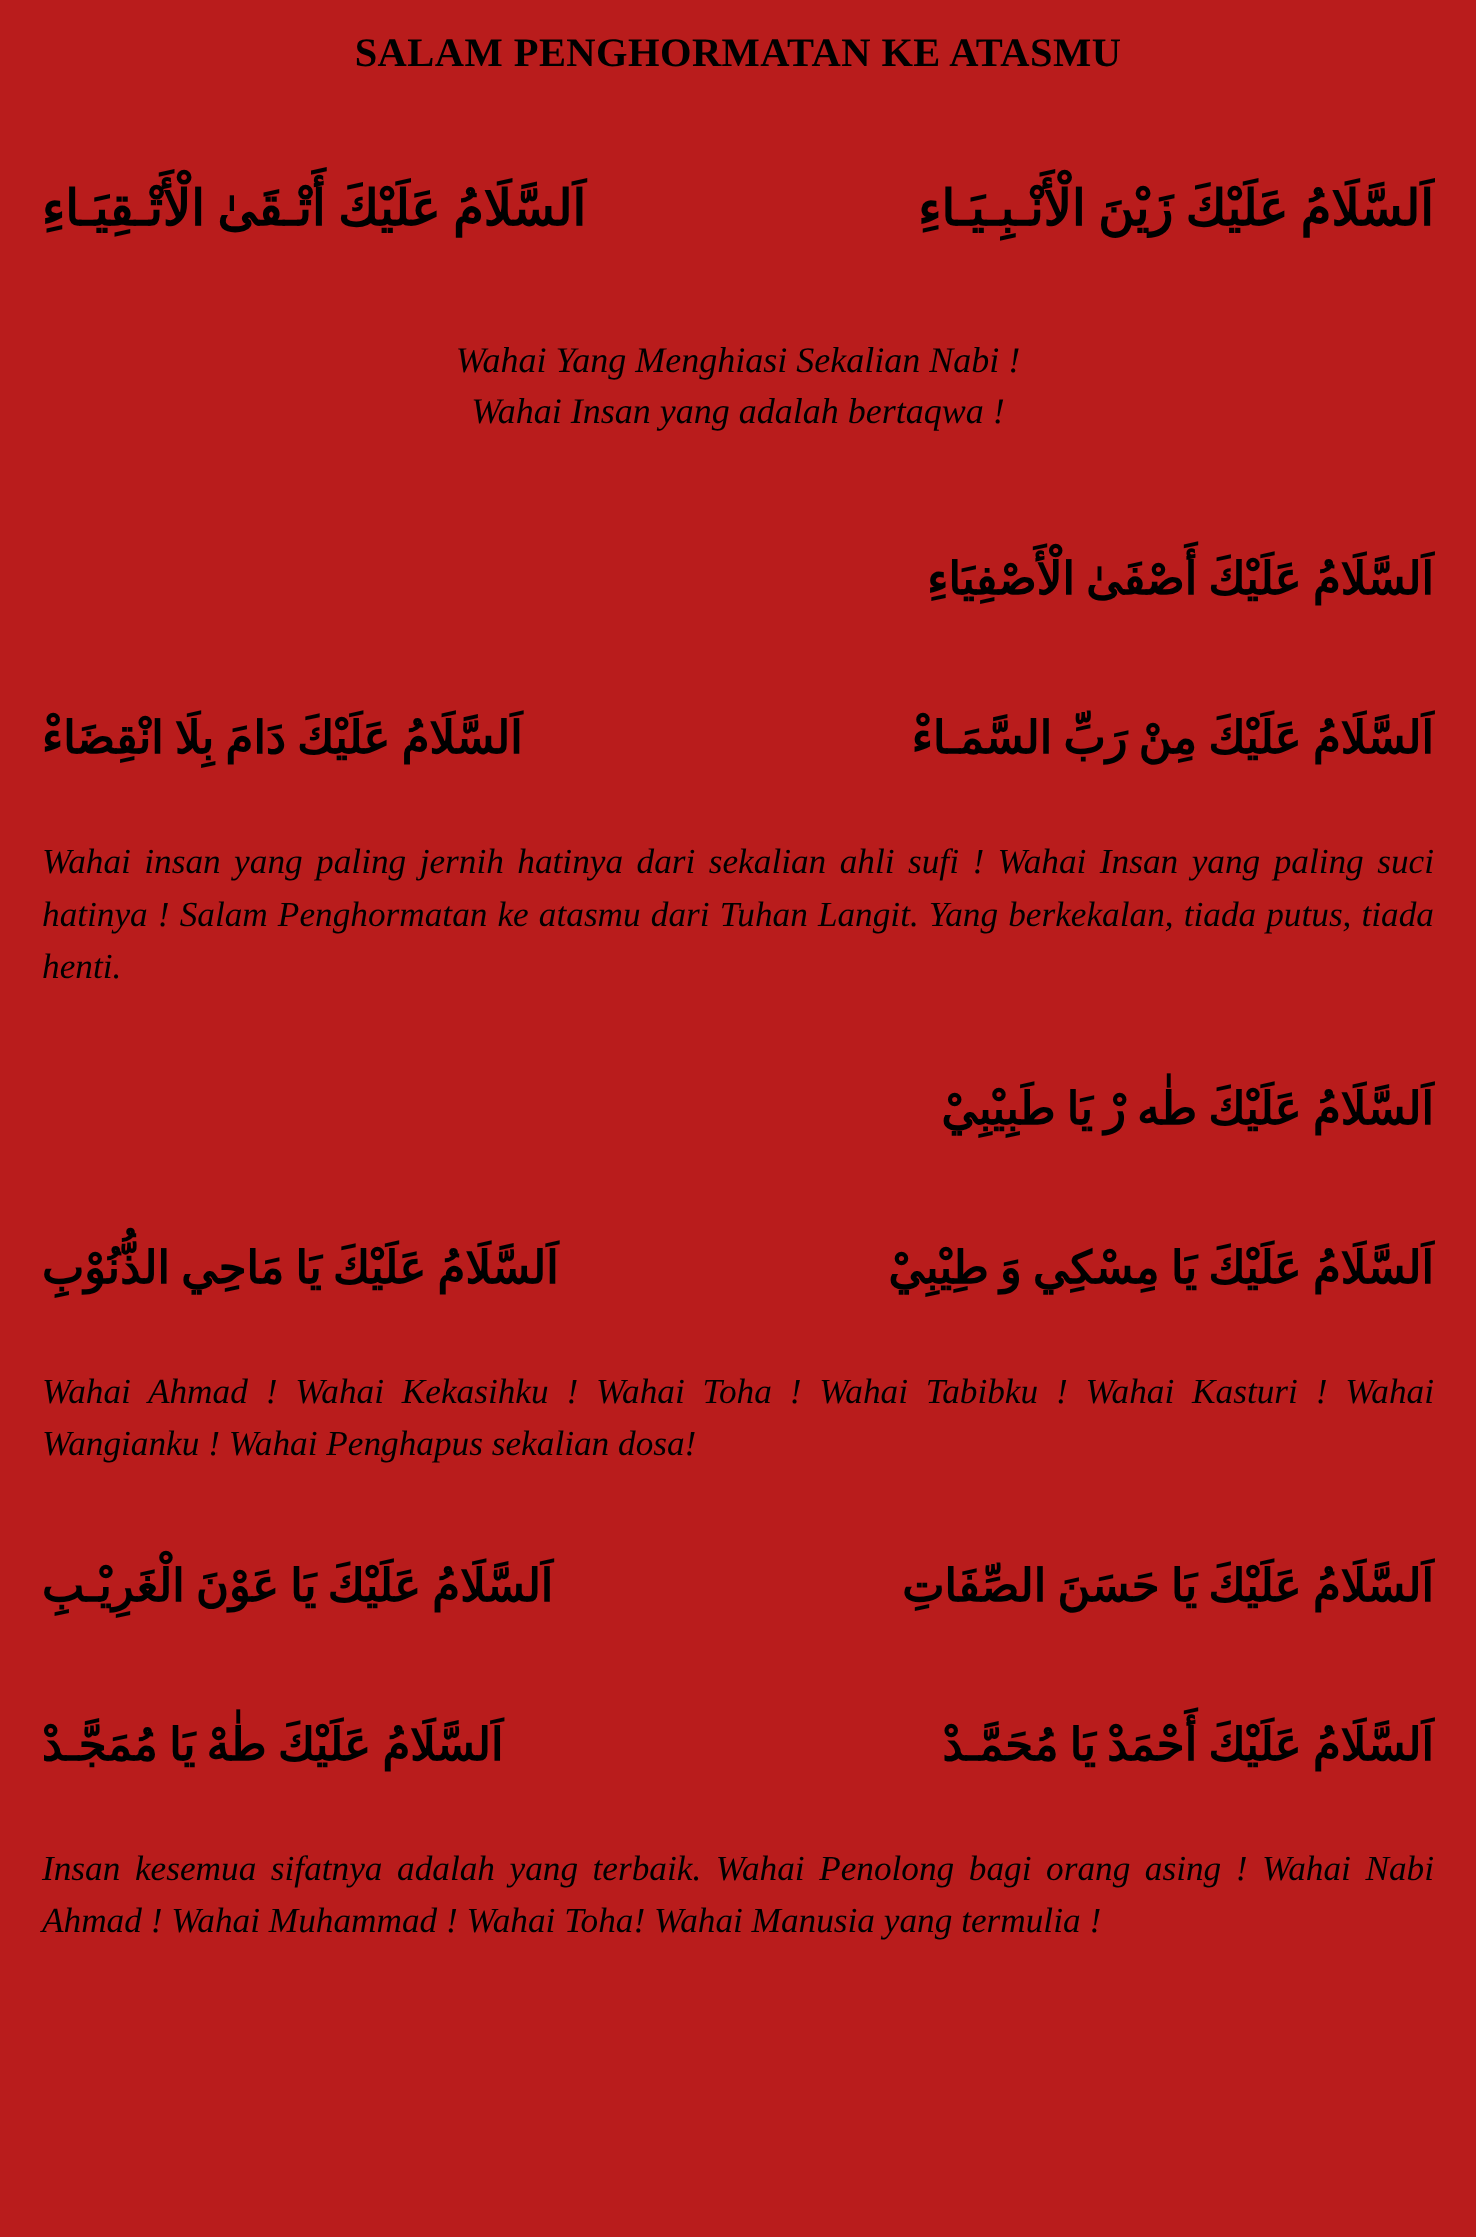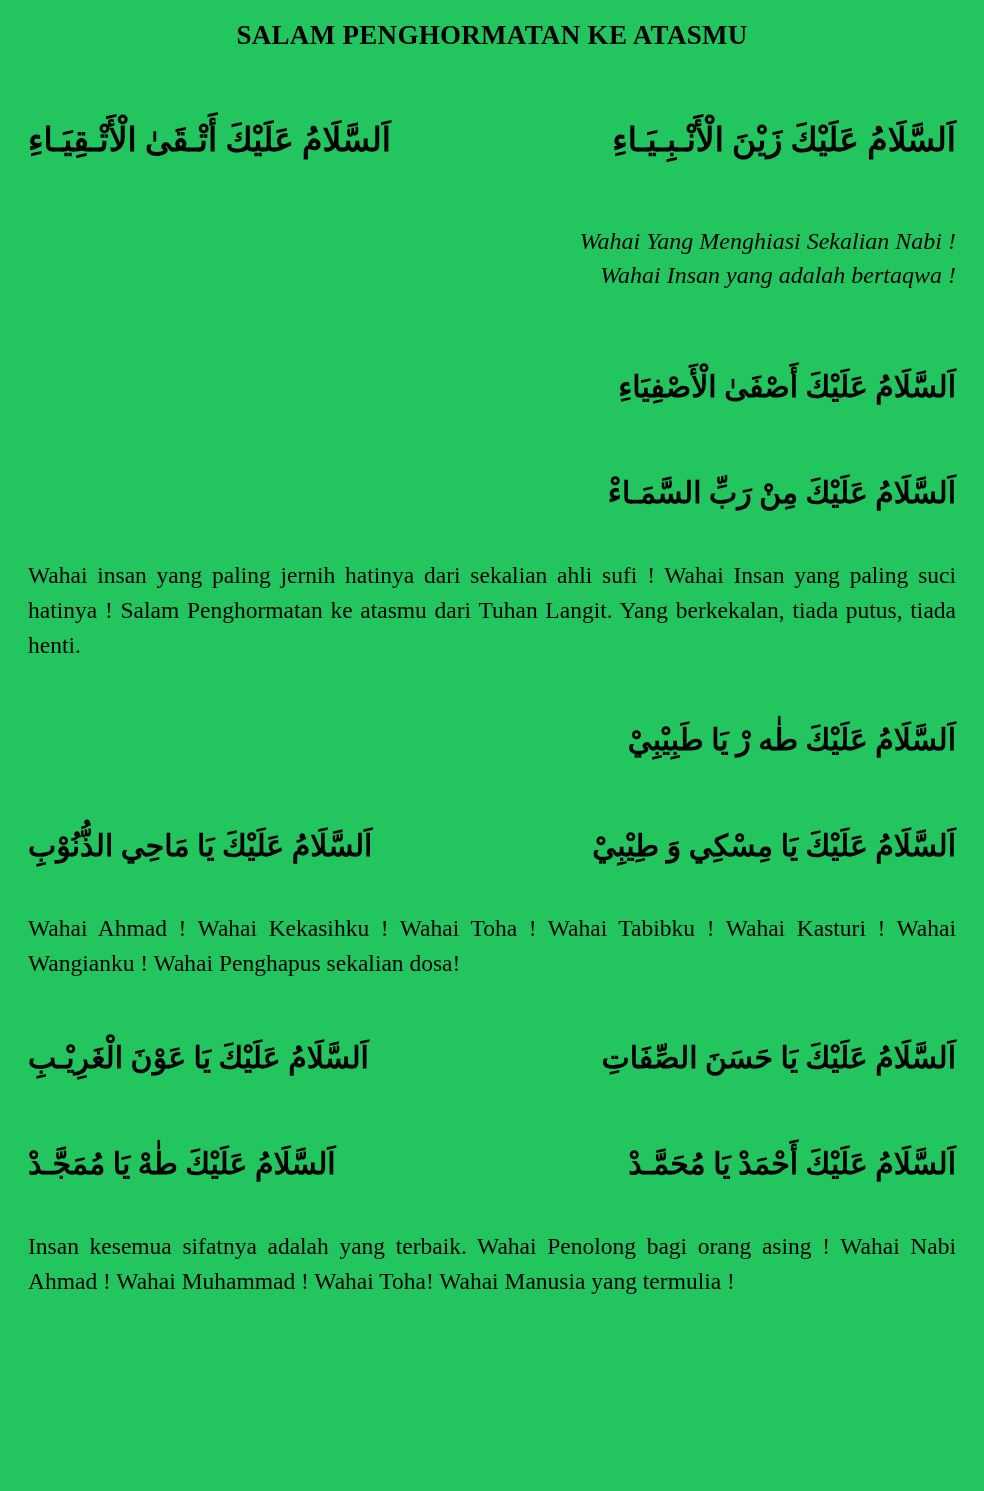--- a/index.html
+++ b/index.html
@@ -6,21 +6,21 @@
     margin: 0;
     padding: 0;
     background: #ffffff;
   }
   .page {
     position: relative;
     width: 984px;
     height: 1491px;
     box-sizing: border-box;
     padding: 0 28px;
-    background: #22c55e;
+    background: #b91c1c;
     color: #000000;
     font-family: "Liberation Serif", serif;
     overflow: hidden;
   }
   .doc-title {
     margin: 20px 0 0 0;
     text-align: center;
     font-size: 27px;
     line-height: 30px;
     font-weight: bold;
@@ -56,29 +56,30 @@
     font-weight: bold;
   }
   .arabic-row .hemistich { white-space: nowrap; }
   .row-gap { margin-top: 6px; }
   .block2-start { margin-top: 44px; }
   .block3-start { margin-top: 26px; }
   .block4-start { margin-top: 26px; }
   
   .caption {
     margin-top: 10px;
-    text-align: right;
+    text-align: center;
     font-style: italic;
     font-size: 24px;
     line-height: 34px;
     font-family: "Liberation Serif", serif;
   }
   
   .translation {
     margin: 16px 0 0 0;
+    font-style: italic;
     font-size: 23.5px;
     line-height: 35px;
     text-align: justify;
     font-family: "Liberation Serif", serif;
     color: #000000;
   }
 </style>
 </head>
 <body>
 
@@ -94,20 +95,21 @@
   <div class="caption">
     <div>Wahai Yang Menghiasi Sekalian Nabi !</div>
     <div>Wahai Insan yang adalah bertaqwa !</div>
   </div>
 
   <div class="arabic-row block2-start">
     <span class="arabic hemistich" dir="rtl" lang="ar">اَلسَّلَامُ عَلَيْكَ أَصْفَىٰ الْأَصْفِيَاءِ</span>
   </div>
   <div class="arabic-row row-gap">
     <span class="arabic hemistich" dir="rtl" lang="ar">اَلسَّلَامُ عَلَيْكَ مِنْ رَبِّ السَّمَـاءْ</span>
+    <span class="arabic hemistich" dir="rtl" lang="ar">اَلسَّلَامُ عَلَيْكَ دَامَ بِلَا انْقِضَاءْ</span>
   </div>
 
   <p class="translation">Wahai insan yang paling jernih hatinya dari sekalian ahli sufi ! Wahai Insan yang paling suci hatinya ! Salam Penghormatan ke atasmu dari Tuhan Langit. Yang berkekalan, tiada putus, tiada henti.</p>
 
   <div class="arabic-row block3-start">
     <span class="arabic hemistich" dir="rtl" lang="ar">اَلسَّلَامُ عَلَيْكَ طٰه رْ يَا طَبِيْبِيْ</span>
   </div>
   <div class="arabic-row row-gap">
     <span class="arabic hemistich" dir="rtl" lang="ar">اَلسَّلَامُ عَلَيْكَ يَا مِسْكِي وَ طِيْبِيْ</span>
     <span class="arabic hemistich" dir="rtl" lang="ar">اَلسَّلَامُ عَلَيْكَ يَا مَاحِي الذُّنُوْبِ</span>

